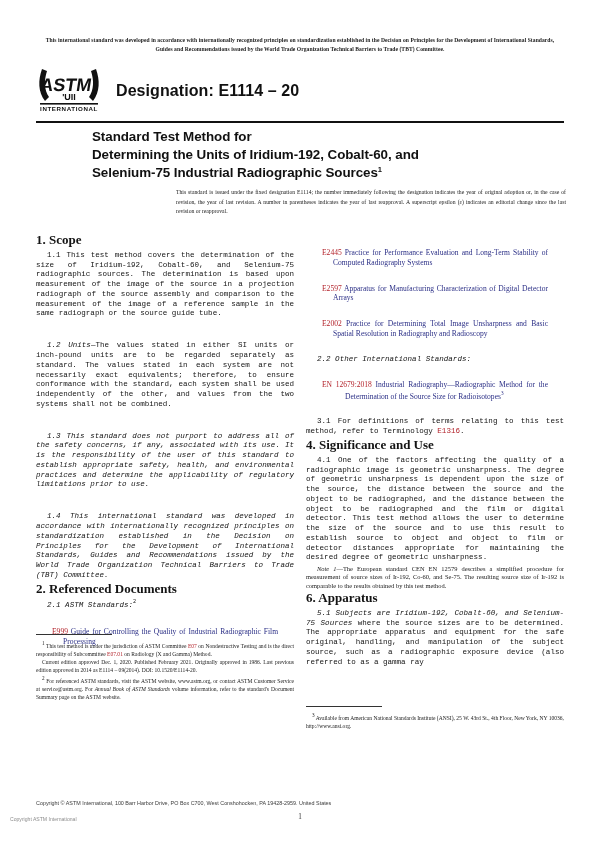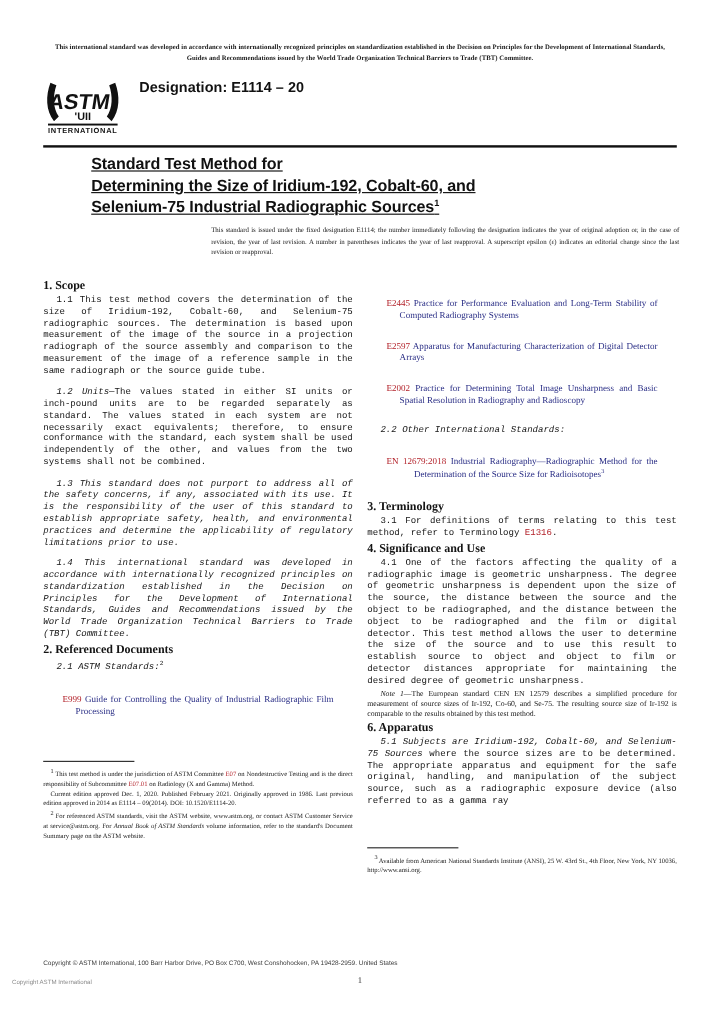--- a/index.html
+++ b/index.html
@@ -49,43 +49,42 @@
     position: absolute;
     left: 0;
     top: 0;
     width: 66px;
     height: 50px;
   }
   .logo svg { display:block; }
   .designation {
     position: absolute;
     left: 80px;
-    top: 0;
+    top: 16px;
     font-family: "Liberation Sans", sans-serif;
-    font-size: 12px;
+    font-size: 16px;
     font-weight: 700;
     letter-spacing: 0.005em;
     color: #111;
   }
   .rule-top {
     position: absolute;
     left: 36px;
     top: 121px;
     width: 528px;
     height: 1.6px;
     background: #111;
   }
 
   
   .title-block {
     position: absolute;
-    left: 76px;
+    left: 92px;
     top: 128px;
     width: 440px;
-    text-decoration: underline;
   }
   .title-block .tline {
     font-family: "Liberation Sans", sans-serif;
     font-size: 13.4px;
     font-weight: 700;
     line-height: 1.36;
     color: #111;
     letter-spacing: -0.005em;
   }
   .title-block .tline sup {
@@ -112,36 +111,36 @@
     width: 258px;
     font-size: 7.55px;
     line-height: 1.295;
     text-align: justify;
     color: #141414;
   }
   .col-left  { left: 36px; }
   .col-right { left: 306px; }
 
   h2.sec {
-    font-size: 10px;
+    font-size: 13px;
     font-weight: 700;
     margin: 0 0 2px 0;
     line-height: 1.3;
     text-align: left;
   }
   .sp-before { margin-top: 8.5px; }
   .sp-before-sm { margin-top: 7px; }
 
   p.para {
     margin: 0;
     text-indent: 11px;
     text-align: justify;
     font-family: Liberation Mono, monospace;
   }
-  p.para + p.para { margin-top: 8px; }
+  p.para + p.para { margin-top: 22px; }
   p.tight { margin-top: 1.5px; }
 
   .it { font-style: italic; }
   .para-it { font-style: italic; }
 
   
   .ref {
     margin: 16px;
     padding-left: 11px;
     text-indent: -11px;
@@ -236,21 +235,21 @@
         </g>
         <text x="33" y="45" font-family="Liberation Sans, sans-serif" font-size="6.2" font-weight="700" letter-spacing="0.6" text-anchor="middle" fill="#111">INTERNATIONAL</text>
       </svg>
     </div>
     <div class="designation">Designation: E1114 – 20</div>
   </div>
   <div class="rule-top"></div>
 
   <div class="title-block">
     <div class="tline">Standard Test Method for</div>
-    <div class="tline">Determining the Size of Iridium-192, Cobalt-60, and</div>
+    <div class="tline">Determining the Units of Iridium-192, Cobalt-60, and</div>
     <div class="tline"><span>Selenium-75 Industrial Radiographic Sources</span><sup>1</sup></div>
   </div>
 
   <div class="issued">This standard is issued under the fixed designation E1114; the number immediately following the designation indicates the year of original adoption or, in the case of revision, the year of last revision. A number in parentheses indicates the year of last reapproval. A superscript epsilon (ε) indicates an editorial change since the last revision or reapproval.</div>
 
   <div class="col col-left">
 
     <h2 class="sec">1. Scope</h2>
 
     <p class="para">1.1 This test method covers the determination of the size of Iridium-192, Cobalt-60, and Selenium-75 radiographic sources. The determination is based upon measurement of the image of the source in a projection radiograph of the source assembly and comparison to the measurement of the image of a reference sample in the same radiograph or the source guide tube.</p>
@@ -272,21 +271,20 @@
   <div class="col col-right">
 
     <p class="ref"><span class="desig">E2445</span> <span>Practice for Performance Evaluation and Long-Term Stability of Computed Radiography Systems</span></p>
     <p class="ref"><span class="desig">E2597</span> <span>Apparatus for Manufacturing Characterization of Digital Detector Arrays</span></p>
     <p class="ref"><span class="desig">E2002</span> <span>Practice for Determining Total Image Unsharpness and Basic Spatial Resolution in Radiography and Radioscopy</span></p>
 
     <p class="para tight" style="margin-top:15px"><span class="it">2.2 Other International Standards:</span></p>
 
     <p class="ref wide"><span class="desig">EN 12679:2018</span> <span>Industrial Radiography—Radiographic Method for the Determination of the Source Size for Radioisotopes</span><sup class="fn">3</sup></p>
 
-    <h2 class="sec sp-before">3. Terminology</h2>
 
     <p class="para"><span>3.1 For definitions of terms relating to this test method, refer to Terminology </span><span class="inline-link">E1316</span><span>.</span></p>
 
     <h2 class="sec sp-before">4. Significance and Use</h2>
 
     <p class="para">4.1 One of the factors affecting the quality of a radiographic image is geometric unsharpness. The degree of geometric unsharpness is dependent upon the size of the source, the distance between the source and the object to be radiographed, and the distance between the object to be radiographed and the film or digital detector. This test method allows the user to determine the size of the source and to use this result to establish source to object and object to film or detector distances appropriate for maintaining the desired degree of geometric unsharpness.</p>
 
     <p class="note"><span class="it">Note 1</span><span>—The European standard CEN EN 12579 describes a simplified procedure for measurement of source sizes of Ir-192, Co-60, and Se-75. The resulting source size of Ir-192 is comparable to the results obtained by this test method.</span></p>
 
     <h2 class="sec sp-before-sm">6. Apparatus</h2>

